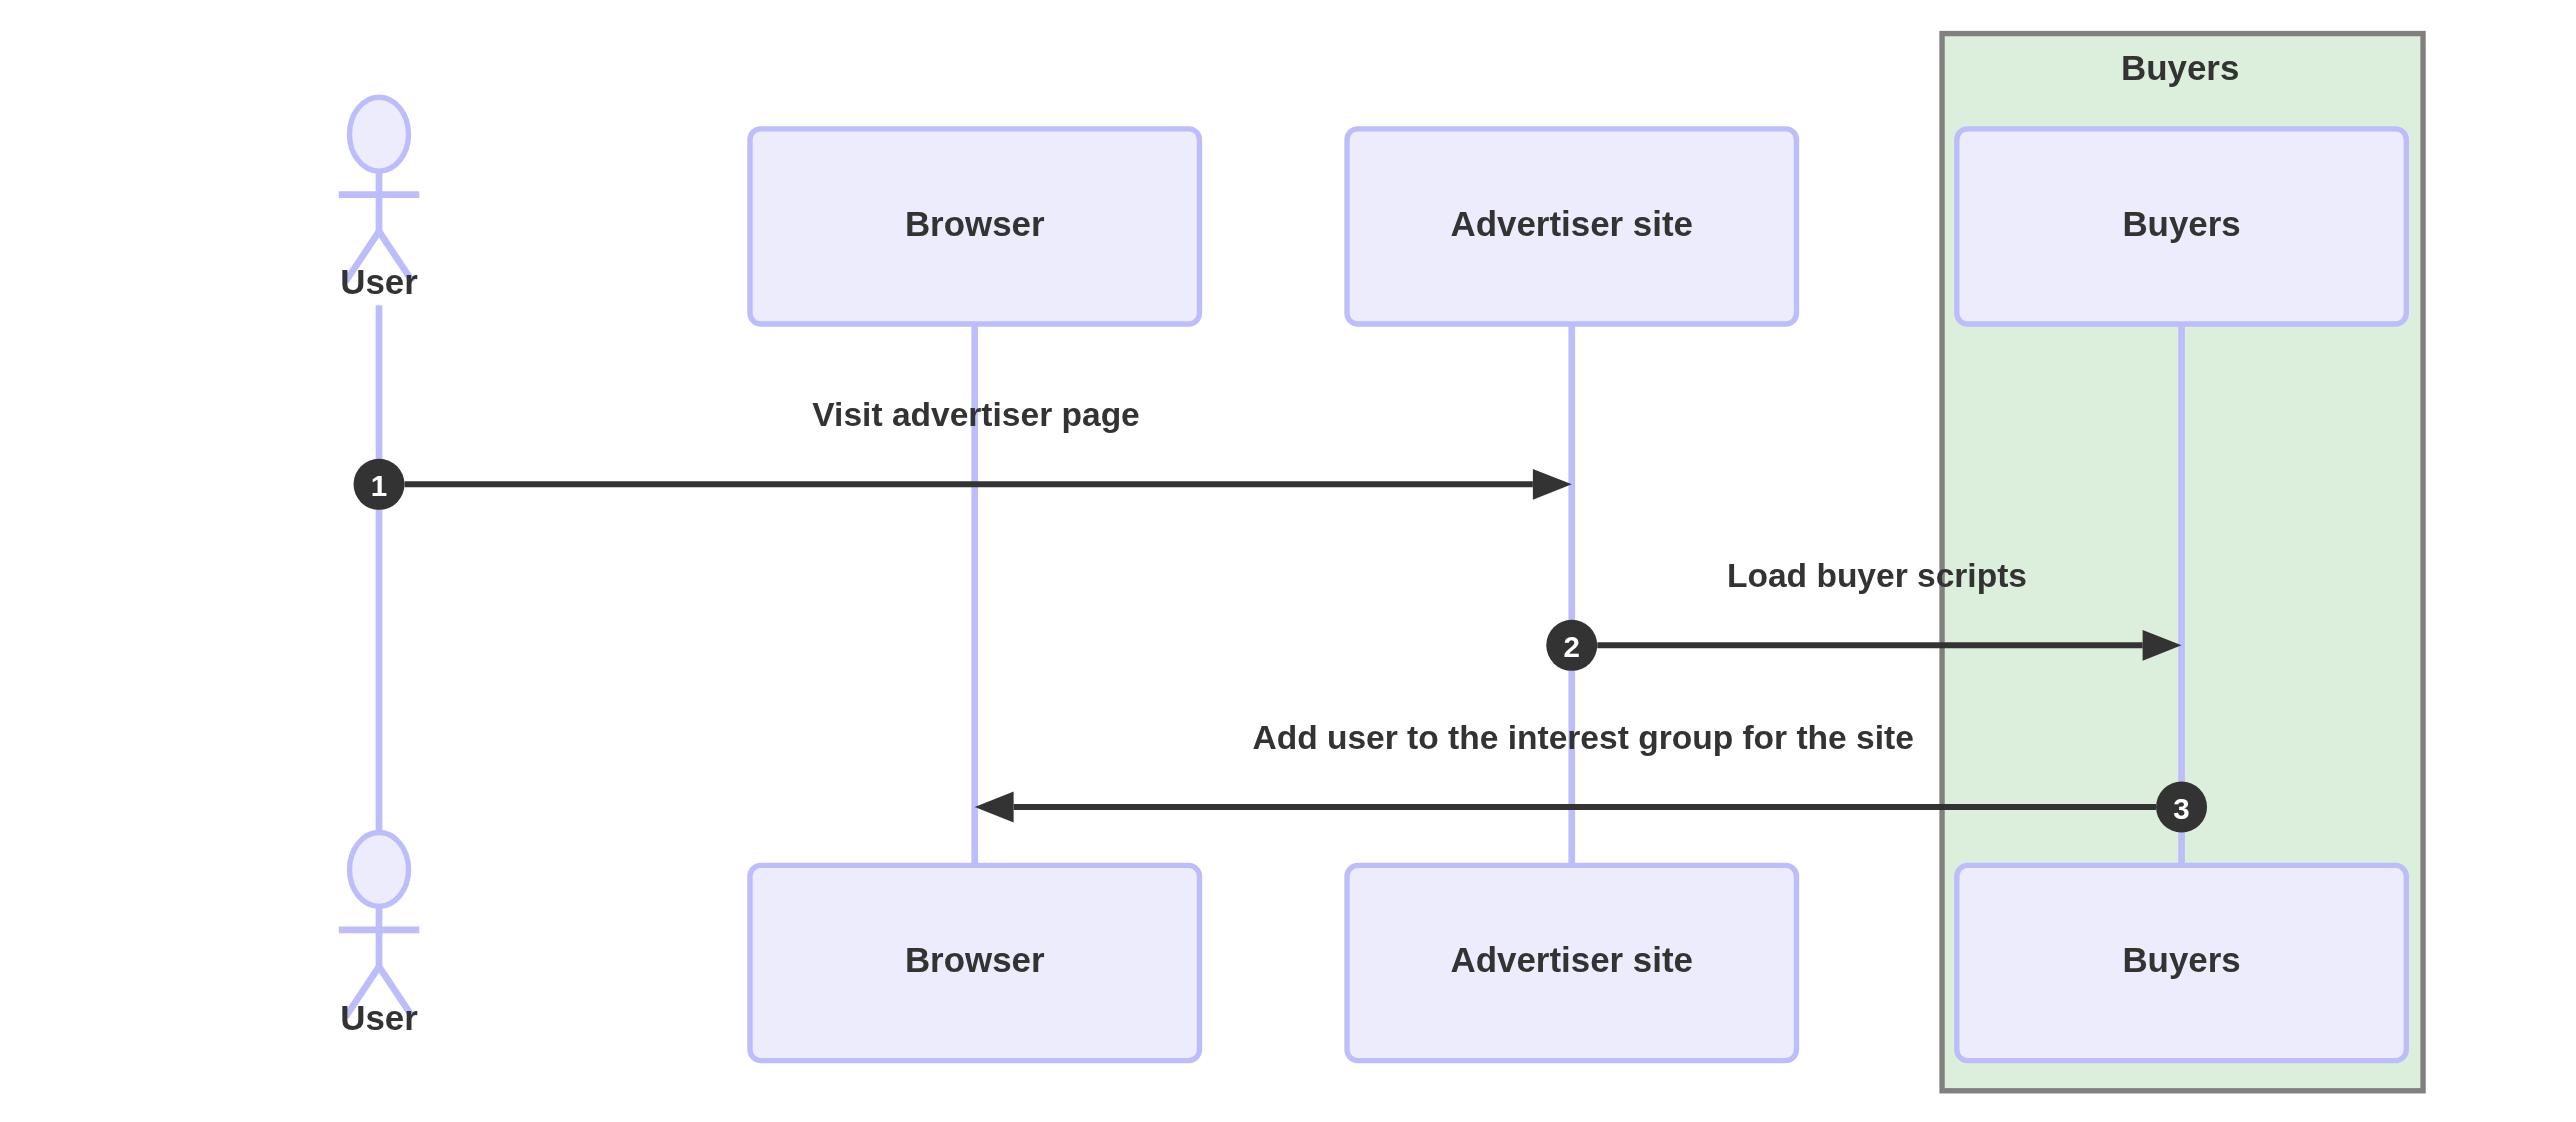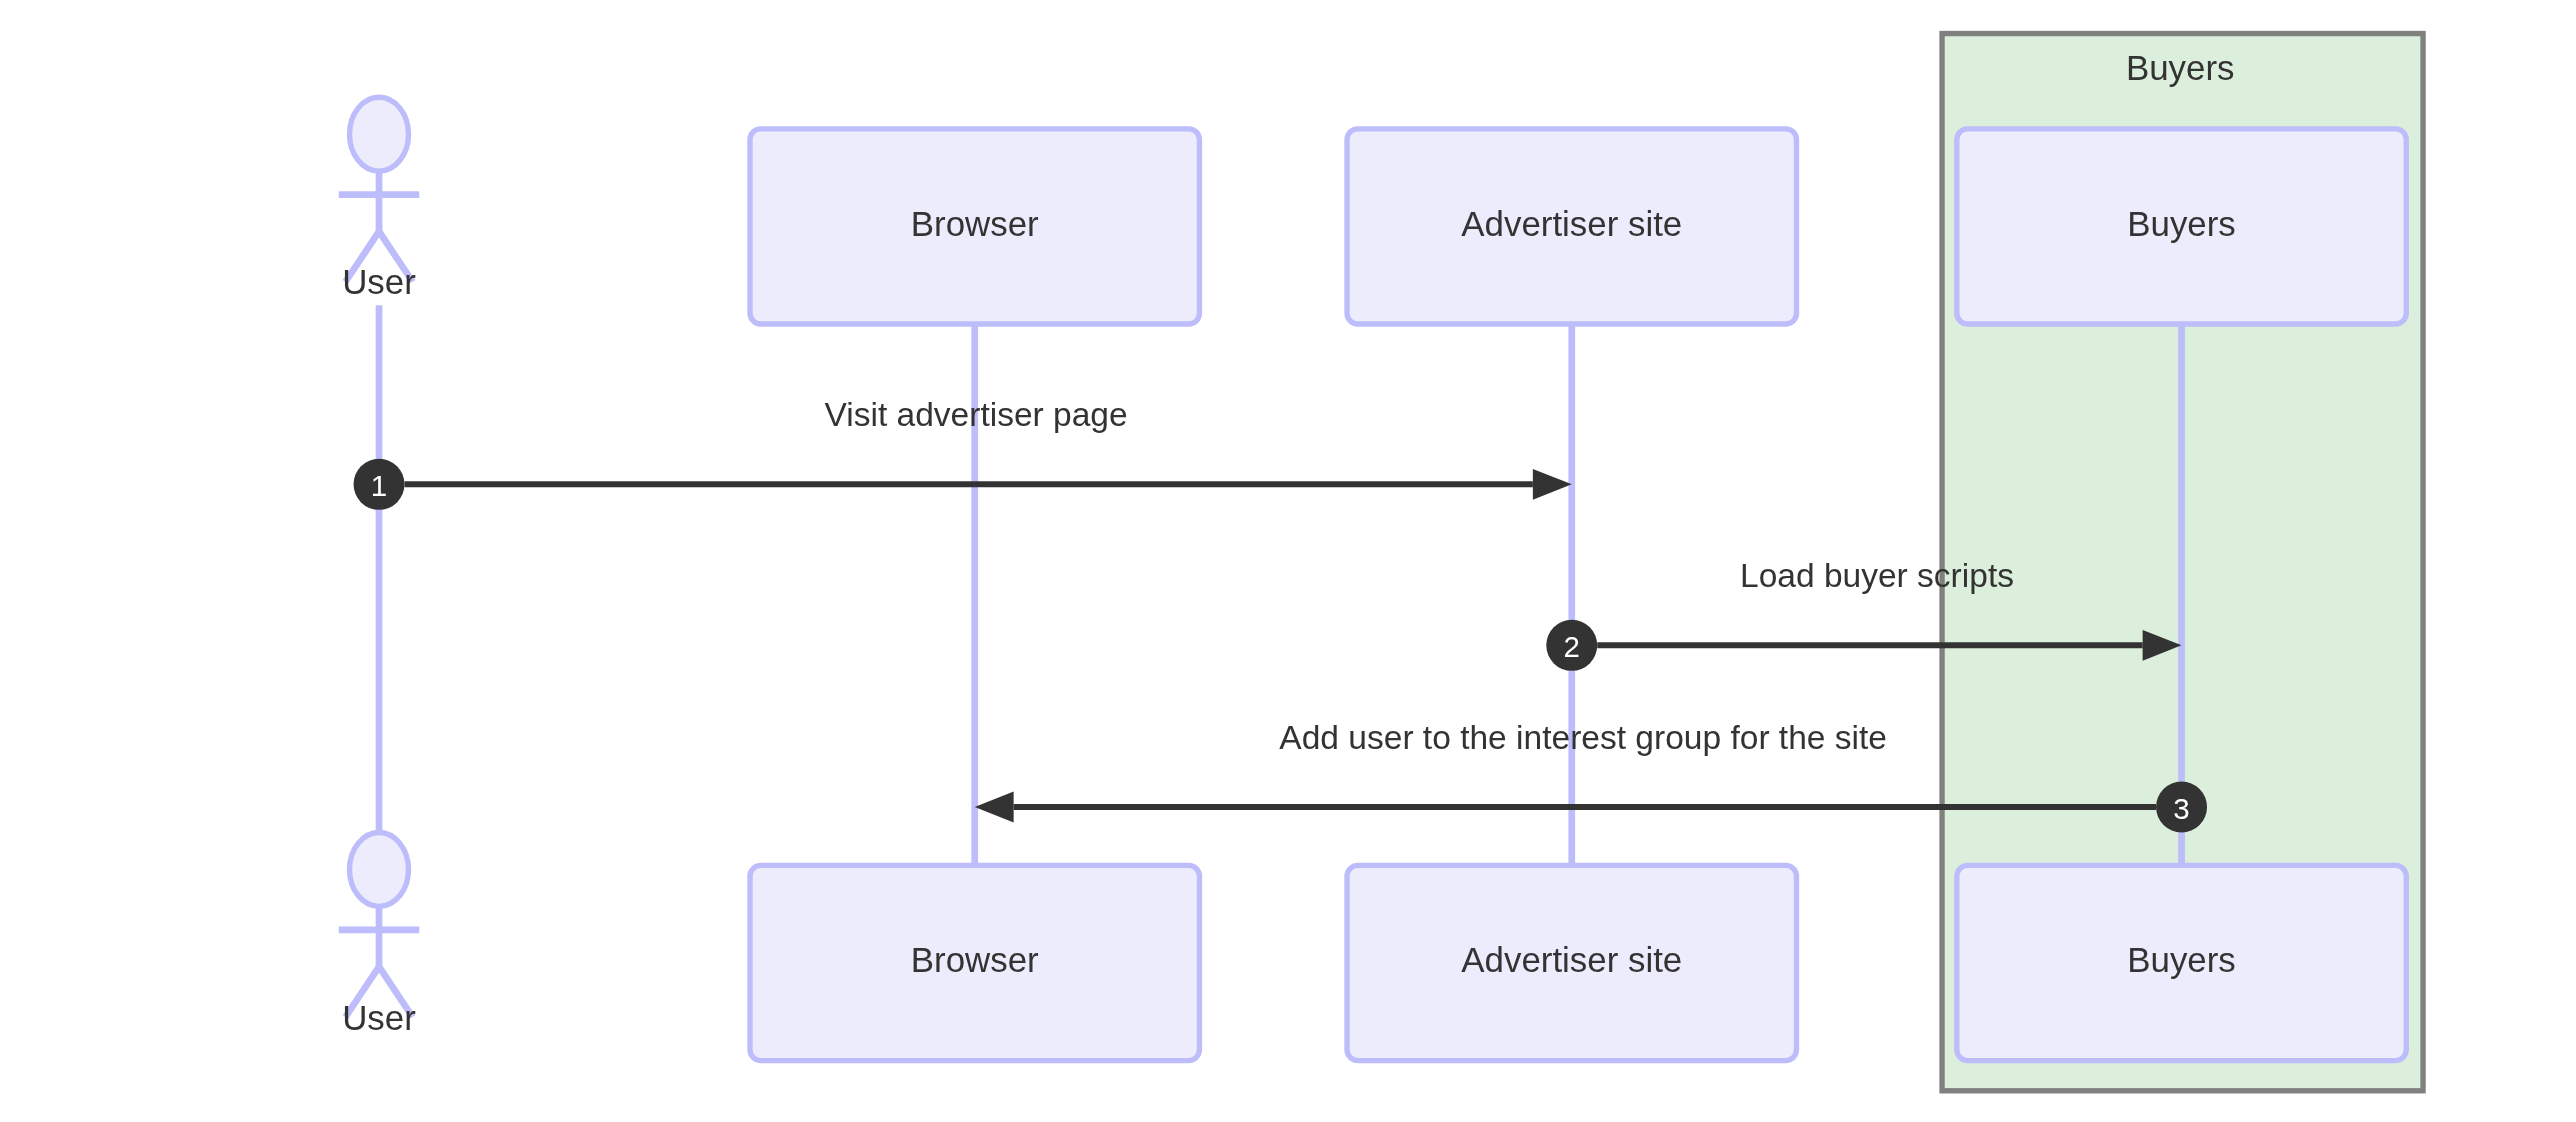--- a/index.html
+++ b/index.html
@@ -9,20 +9,21 @@
   }
   body {
     font-family: "Liberation Sans", sans-serif;
   }
   #canvas {
     position: relative;
     width: 2576px;
     height: 1123px;
     background: #ffffff;
     overflow: hidden;
+    font-weight: bold;
   }
   svg.layer {
     position: absolute;
     left: 0;
     top: 0;
     width: 2576px;
     height: 1123px;
   }
   .grp-rect {
     fill: #dcefdc;

